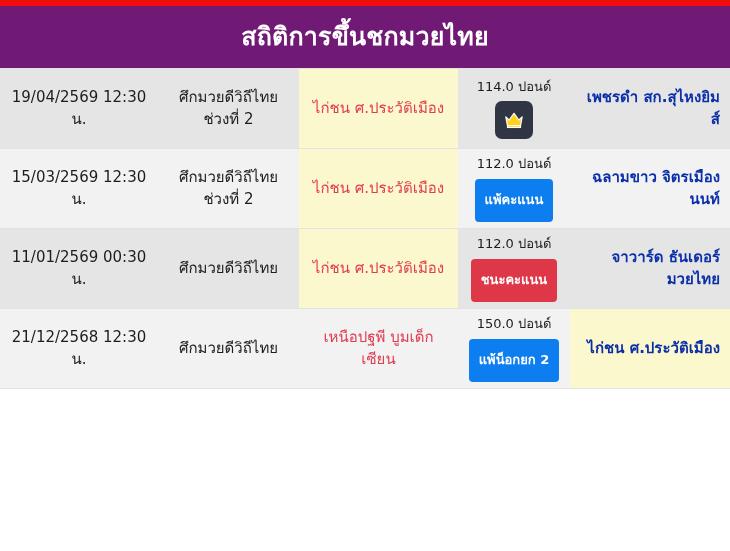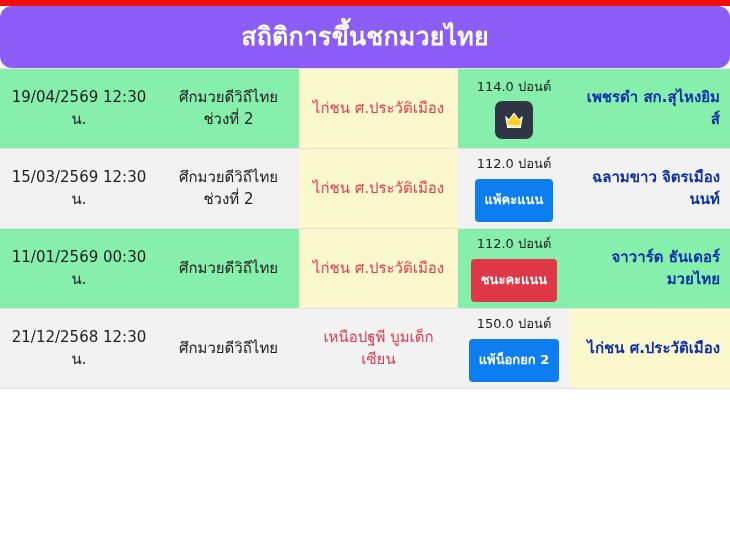--- a/index.html
+++ b/index.html
@@ -23,44 +23,43 @@
     box-sizing: border-box;
   }
   
   .top-stripe {
     height: 6px;
     background: #f20d0d;
     width: 100%;
   }
   .title-bar {
     height: 62px;
-    background: #8b5cf6;
+    background: #701a75;
     display: flex;
     align-items: center;
     justify-content: center;
-    border-radius: 12px;
   }
   .title-bar .title-text {
     color: #ffffff;
     font-size: 25px;
     font-weight: bold;
     letter-spacing: 0.2px;
     line-height: 1.1;
   }
   
   table.fight-table {
     width: 730px;
     border-collapse: collapse;
     table-layout: fixed;
   }
   table.fight-table tr.fight-row {
     height: 80px;
   }
   table.fight-table tr.fight-row.odd {
-    background: #86efac;
+    background: #e5e5e5;
   }
   table.fight-table tr.fight-row.even {
     background: #f2f2f2;
   }
   table.fight-table td {
     border-top: 1px solid #e2e2e2;
     border-bottom: 1px solid #e2e2e2;
     vertical-align: middle;
     padding: 6px 10px;
     box-sizing: border-box;

